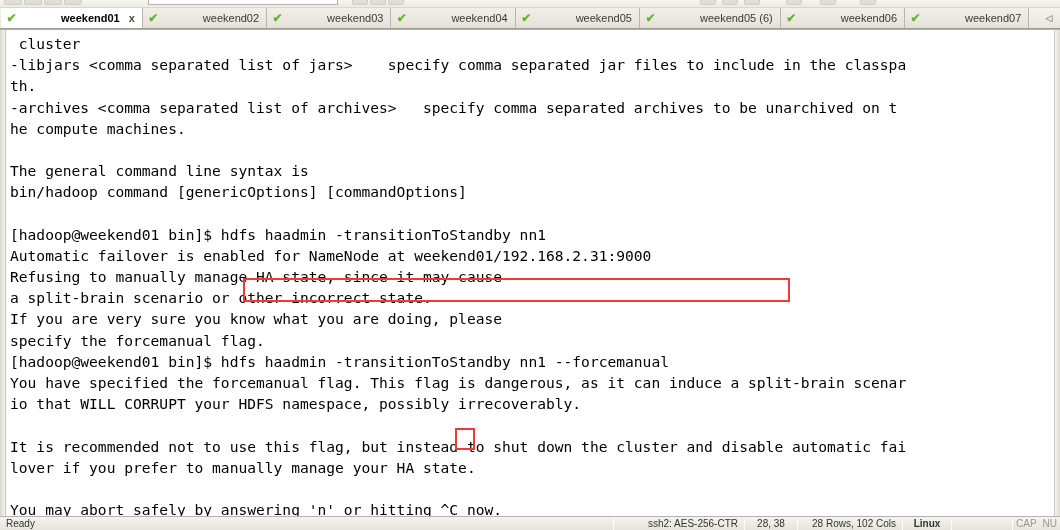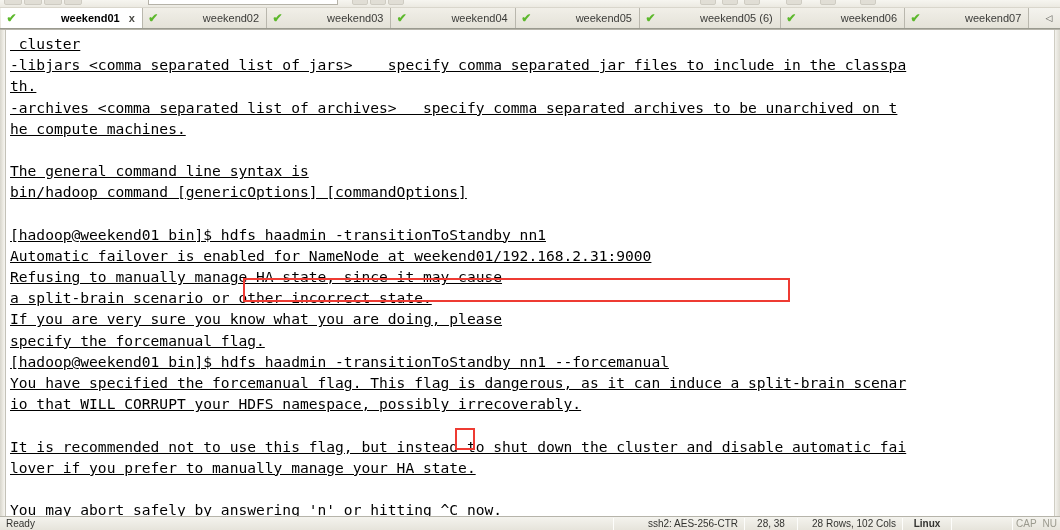--- a/index.html
+++ b/index.html
@@ -102,21 +102,20 @@
   }
 
   
   .term-wrap {
     flex: 1 1 auto;
     display: flex;
     background: #404040;
     border-top: 1px solid #b6b4aa;
     position: relative;
     overflow: hidden;
-    text-decoration: underline;
   }
   .term-gutter {
     width: 6px;
     flex: 0 0 auto;
     background: linear-gradient(to right, #d7d5cc 0%, #eceae2 60%, #f6f5f1 100%);
     border-right: 1px solid #c4c2b8;
   }
   .terminal {
     flex: 1 1 auto;
     background: #ffffff;

